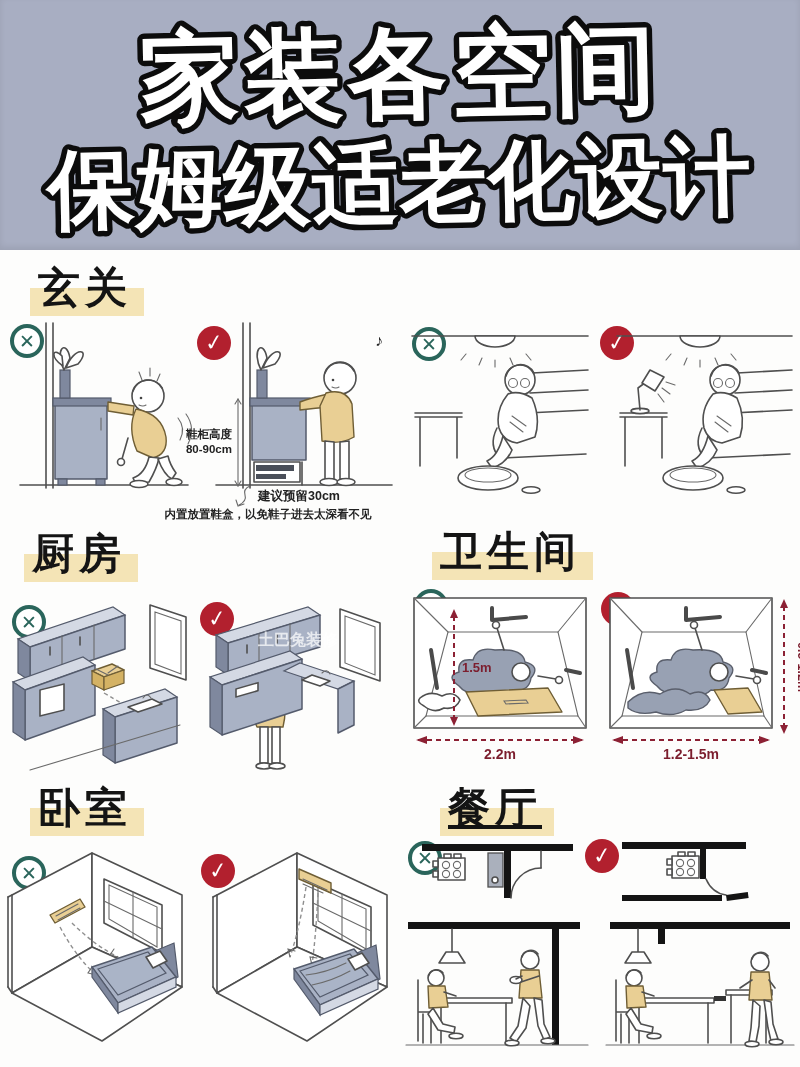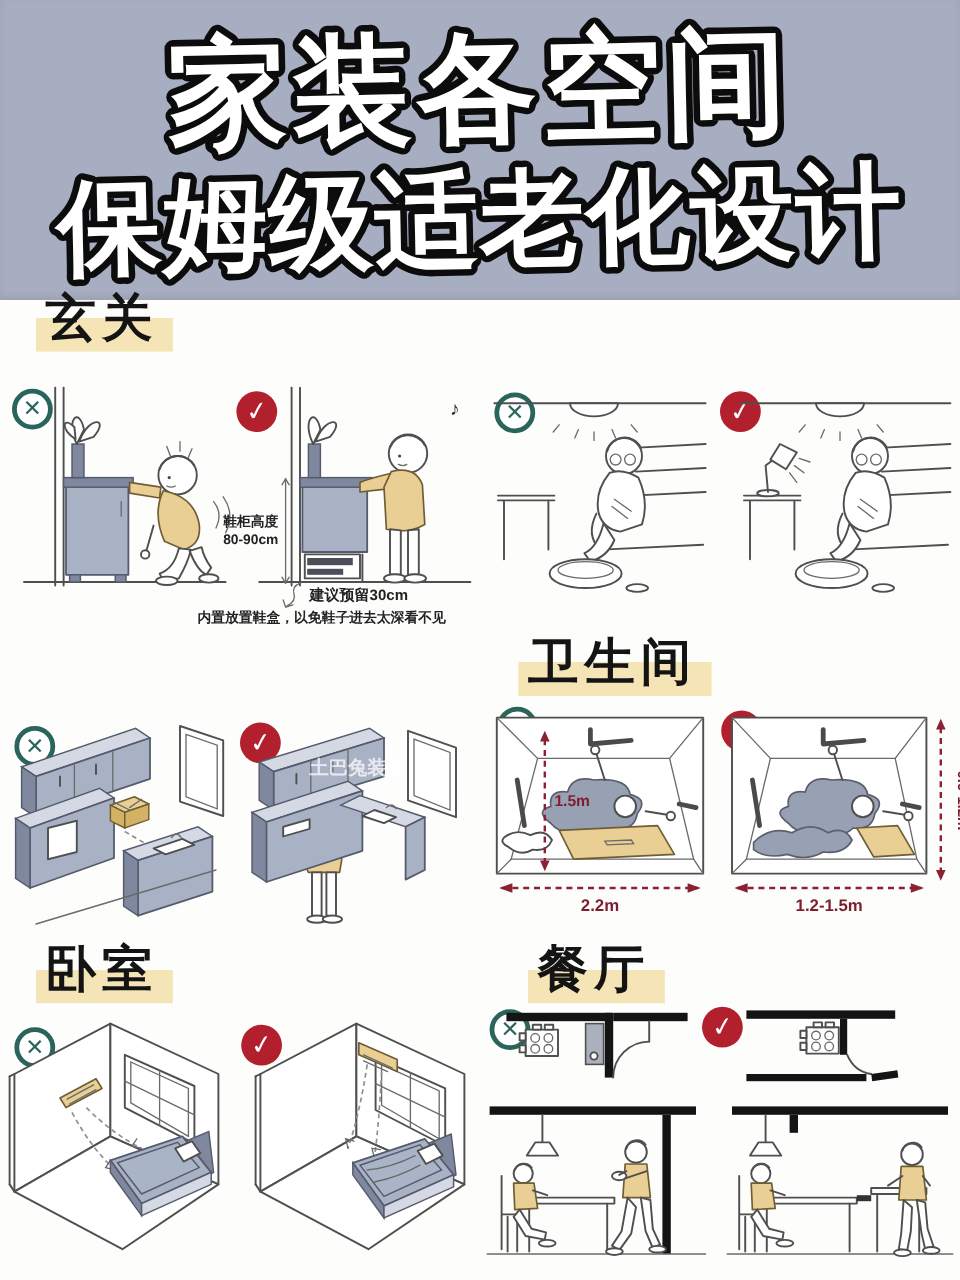--- a/index.html
+++ b/index.html
@@ -46,24 +46,25 @@
 
 <div class="page">
 
   <div class="hdr">
     <svg width="800" height="250" viewBox="0 0 800 250">
       <text x="400" y="108" font-size="100" letter-spacing="4" text-anchor="middle" stroke-width="11" transform="rotate(-1.2 400 100)">家装各空间</text>
       <text x="400" y="213" font-size="87" letter-spacing="1" text-anchor="middle" stroke-width="11" transform="rotate(-1.2 400 200)">保姆级适老化设计</text>
     </svg>
   </div>
 
-  <h2 class="sec-title" style="left:30px;top:241px;">玄关</h2>
+  <h2 class="sec-title" style="left:30px;top:264px;">玄关</h2>
+  <h2 class="sec-title" style="left:24px;top:530px;">厨房</h2>
   <h2 class="sec-title" style="left:30px;top:784px;">卧室</h2>
   <h2 class="sec-title" style="left:432px;top:528px;">卫生间</h2>
-  <h2 class="sec-title" style="left:440px;top:784px;">餐厅</h2>
+  <h2 class="sec-title" style="left:440px;top:784px;text-decoration:underline;">餐厅</h2>
 
   <div class="badge wrong" style="left:10px;top:324px;">
       <span>✕</span>
     </div>
   <div class="badge right" style="left:197px;top:326px;">
       <span>✓</span>
     </div>
   <div class="badge wrong" style="left:412px;top:327px;">
       <span>✕</span>
     </div>

